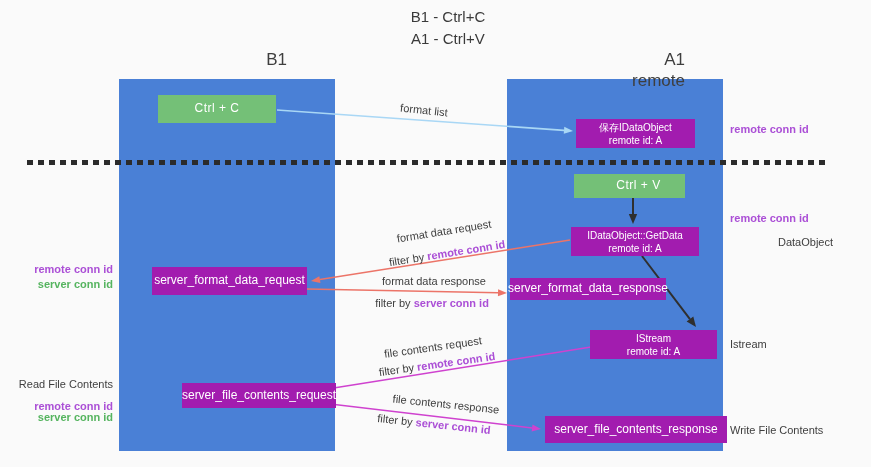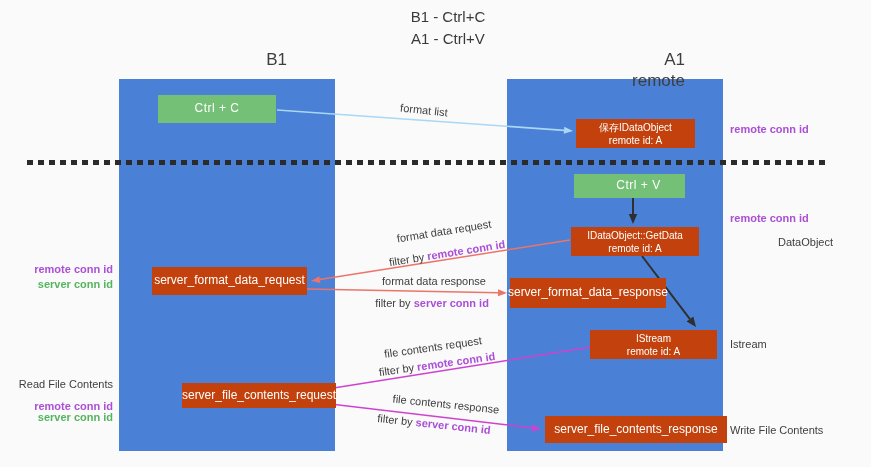--- a/index.html
+++ b/index.html
@@ -11,21 +11,21 @@
   }
   .col { position:absolute; top:79px; width:216px; height:372px; background:#4a80d6; z-index:1; }
   #arrow-layer { position:absolute; left:0; top:0; width:871px; height:467px; z-index:5; }
   .title { position:absolute; left:348px; top:6px; width:200px; text-align:center;
            font-size:15px; line-height:1.45; color:#3a3a3a; z-index:20; }
   .colheader { position:absolute; top:49px; width:140px; text-align:right;
                font-size:17px; line-height:1.25; color:#3e3e3e; z-index:20; }
   .box { position:absolute; display:flex; flex-direction:column; align-items:center;
          justify-content:center; text-align:center; color:#ffffff; z-index:10;
          font-size:12px; line-height:1.3; white-space:nowrap; }
-  .orange { background:#c2410c; }
+  .orange { background:#a21caf; }
   .green  { background:#74c077; letter-spacing:0.5px; }
   .twoline { font-size:10px; }
   .dashline { position:absolute; left:27px; top:160px; width:803px; height:5px; z-index:8;
     background:repeating-linear-gradient(90deg,#2b2b2b 0 6px,transparent 6px 11px); }
   .flow { position:absolute; z-index:20; font-size:11px; color:#3e3e3e; white-space:nowrap;
           transform:translate(-50%,-50%) rotate(var(--r,0deg)); }
   .sidelabel { position:absolute; z-index:20; font-size:11px; white-space:nowrap; }
   .right-side { left:730px; }
   .left-side  { right:758px; text-align:right; }
   .purple { color:#ab4fd6; font-weight:bold; }
@@ -87,21 +87,21 @@
 
   <div class="box orange twoline" style="left:571px; top:227px; width:128px; height:29px;">
     <span>IDataObject::GetData</span>
     <span>remote id: A</span>
   </div>
 
   <div class="box orange" style="left:152px; top:267px; width:155px; height:28px;">
     <span>server_format_data_request</span>
   </div>
 
-  <div class="box orange" style="left:510px; top:278px; width:156px; height:30px;">
+  <div class="box orange" style="left:510px; top:278px; width:156px; height:22px;">
     <span>server_format_data_response</span>
   </div>
 
   <div class="box orange twoline" style="left:590px; top:330px; width:127px; height:29px;">
     <span>IStream</span>
     <span>remote id: A</span>
   </div>
 
   <div class="box orange" style="left:150px; top:383px; width:154px; height:25px;margin-left:32px;">
     <span>server_file_contents_request</span>

